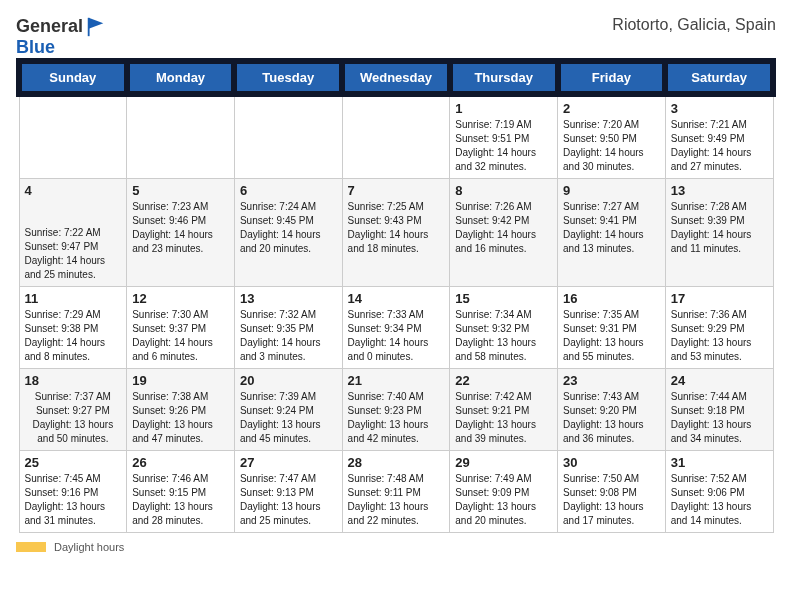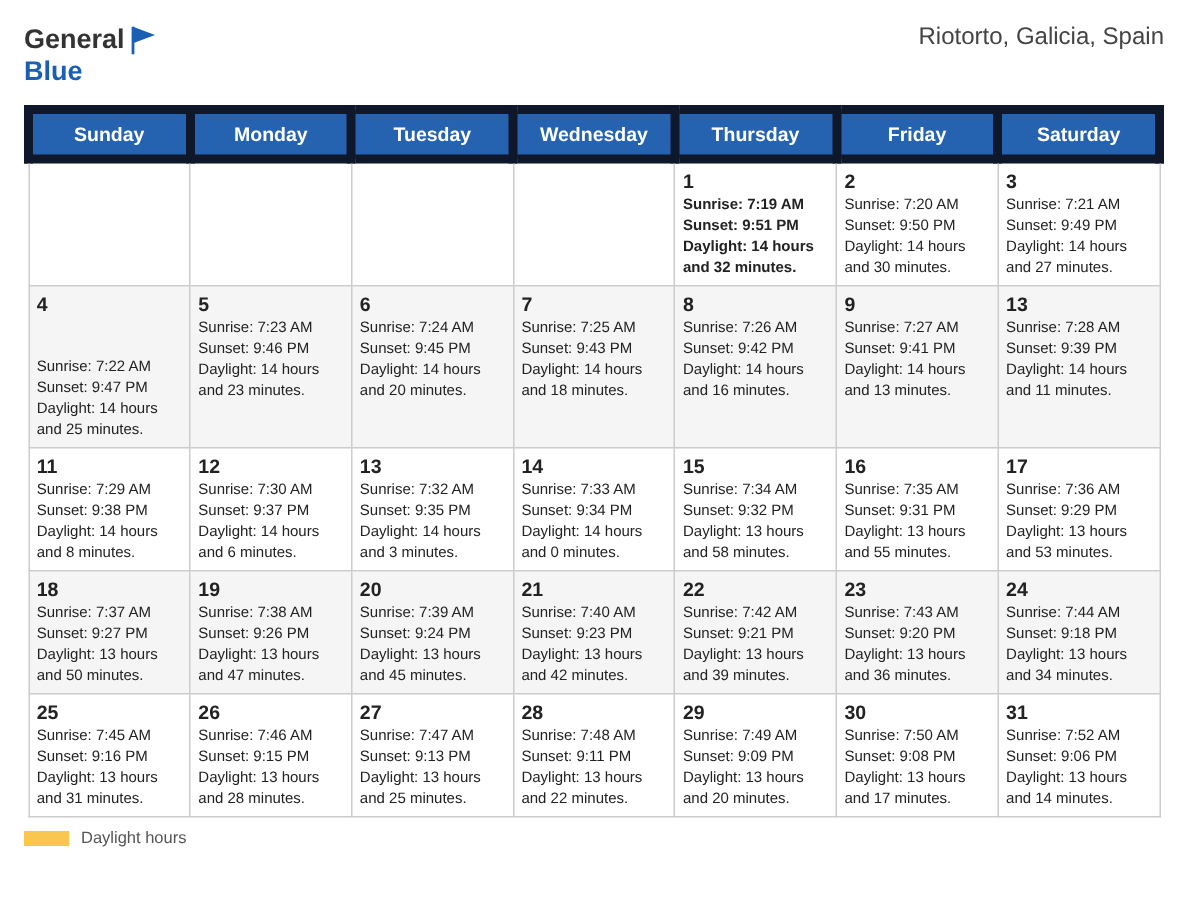--- a/index.html
+++ b/index.html
@@ -7,21 +7,21 @@
       font-family: Arial, sans-serif;
       background: #fff;
       width: 792px;
       min-height: 612px;
       padding: 16px;
     }
     .header {
       display: flex;
       justify-content: space-between;
       align-items: flex-start;
-      margin-bottom: 12px;
+      margin-bottom: 0;
       gap: 44px;
     }
     .logo {
       display: flex;
       align-items: center;
       gap: 0;
     }
     .logo-text {
       font-size: 18px;
       font-weight: bold;
@@ -139,21 +139,21 @@
       </tr>
   </thead>
   <tbody id="calendar-body">
       <tr>
         <td class="empty-cell"></td>
         <td class="empty-cell"></td>
         <td class="empty-cell"></td>
         <td class="empty-cell"></td>
         <td>
           <span class="day-num">1</span>
-          <div class="day-info" style="white-space: pre-line; font-weight: bold;">Sunrise: 7:19 AM
+          <div class="day-info" style="white-space: pre-line;">Sunrise: 7:19 AM
 Sunset: 9:51 PM
 Daylight: 14 hours
 and 32 minutes.</div>
         </td>
         <td>
           <span class="day-num">2</span>
           <div class="day-info" style="white-space: pre-line;">Sunrise: 7:20 AM
 Sunset: 9:50 PM
 Daylight: 14 hours
 and 30 minutes.</div>
@@ -264,21 +264,21 @@
           <span class="day-num">17</span>
           <div class="day-info" style="white-space: pre-line;">Sunrise: 7:36 AM
 Sunset: 9:29 PM
 Daylight: 13 hours
 and 53 minutes.</div>
         </td>
       </tr>
       <tr>
         <td>
           <span class="day-num">18</span>
-          <div class="day-info" style="white-space: pre-line;">Sunrise: 7:37 AM
+          <div class="day-info" style="white-space: pre-line; text-align: center;">Sunrise: 7:37 AM
 Sunset: 9:27 PM
 Daylight: 13 hours
 and 50 minutes.</div>
         </td>
         <td>
           <span class="day-num">19</span>
           <div class="day-info" style="white-space: pre-line;">Sunrise: 7:38 AM
 Sunset: 9:26 PM
 Daylight: 13 hours
 and 47 minutes.</div>

